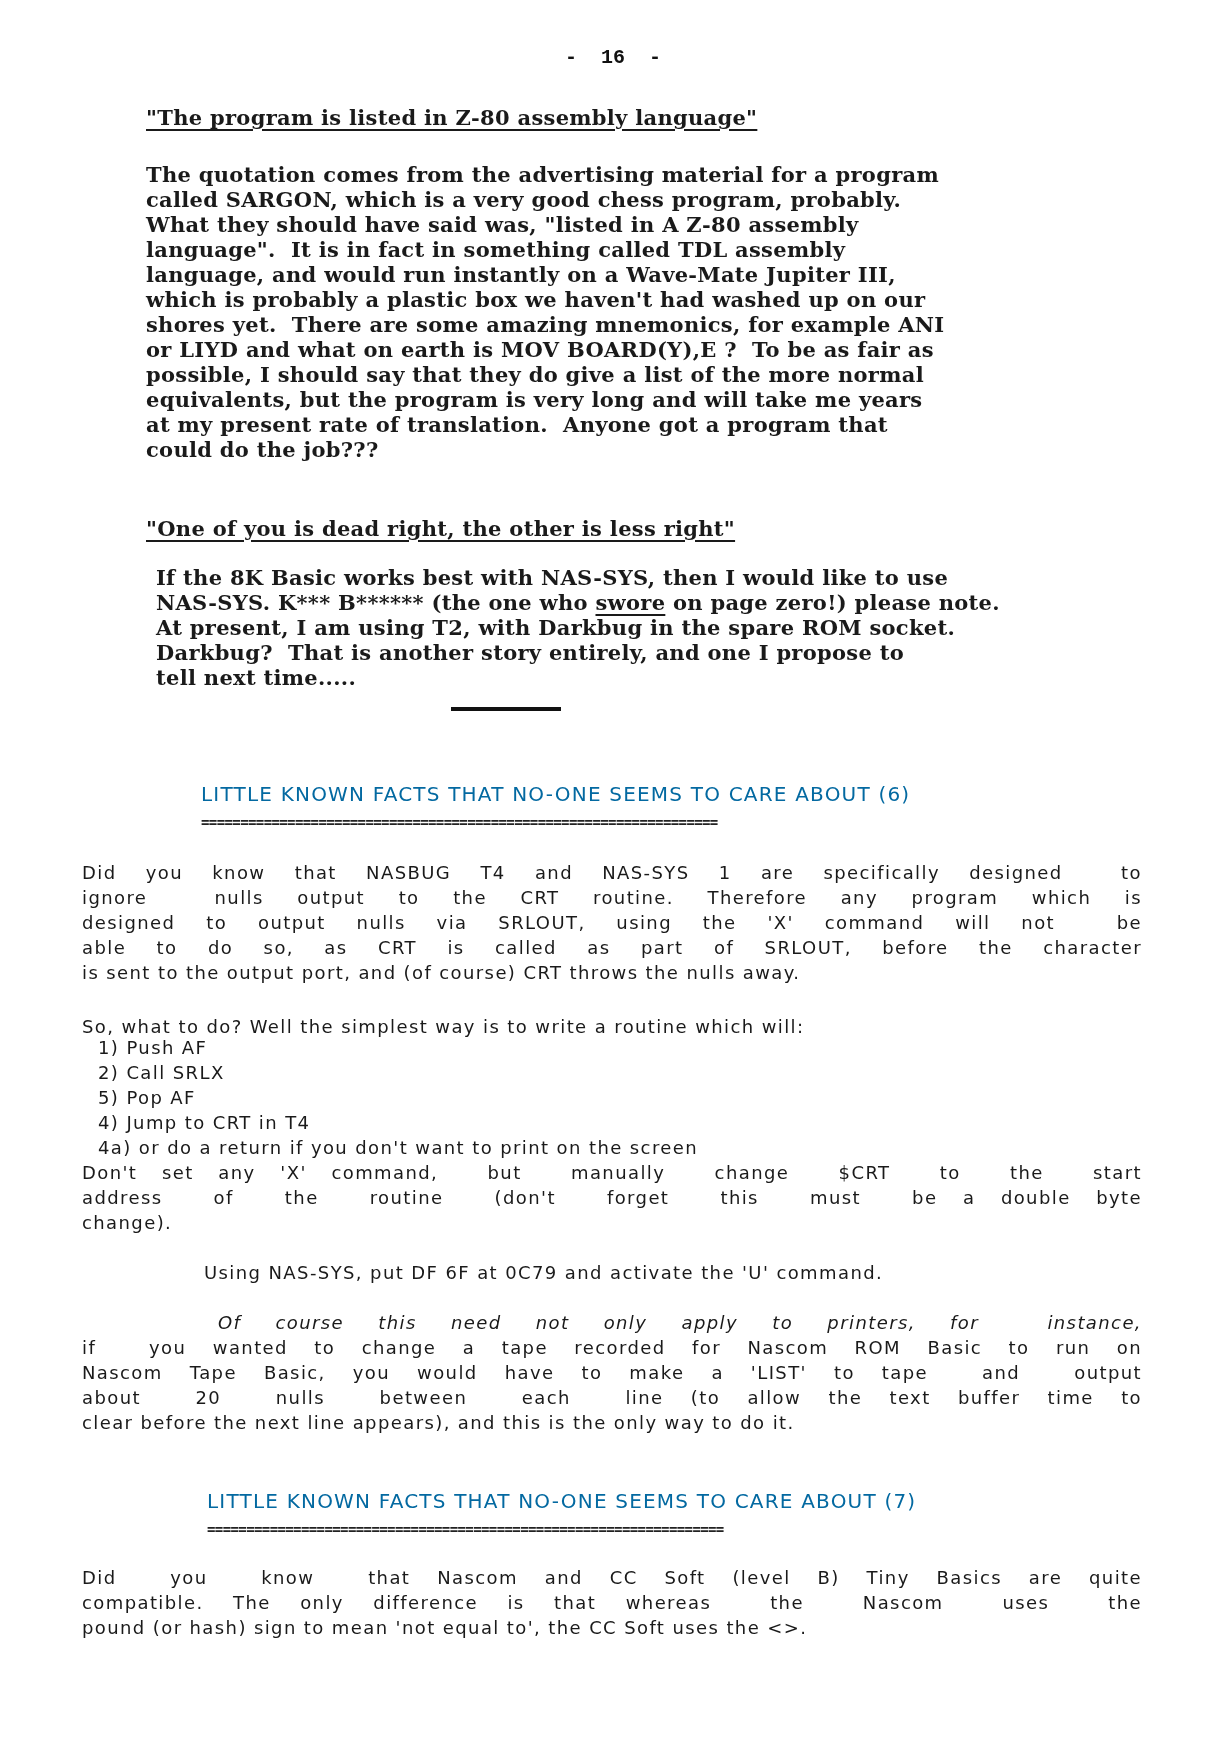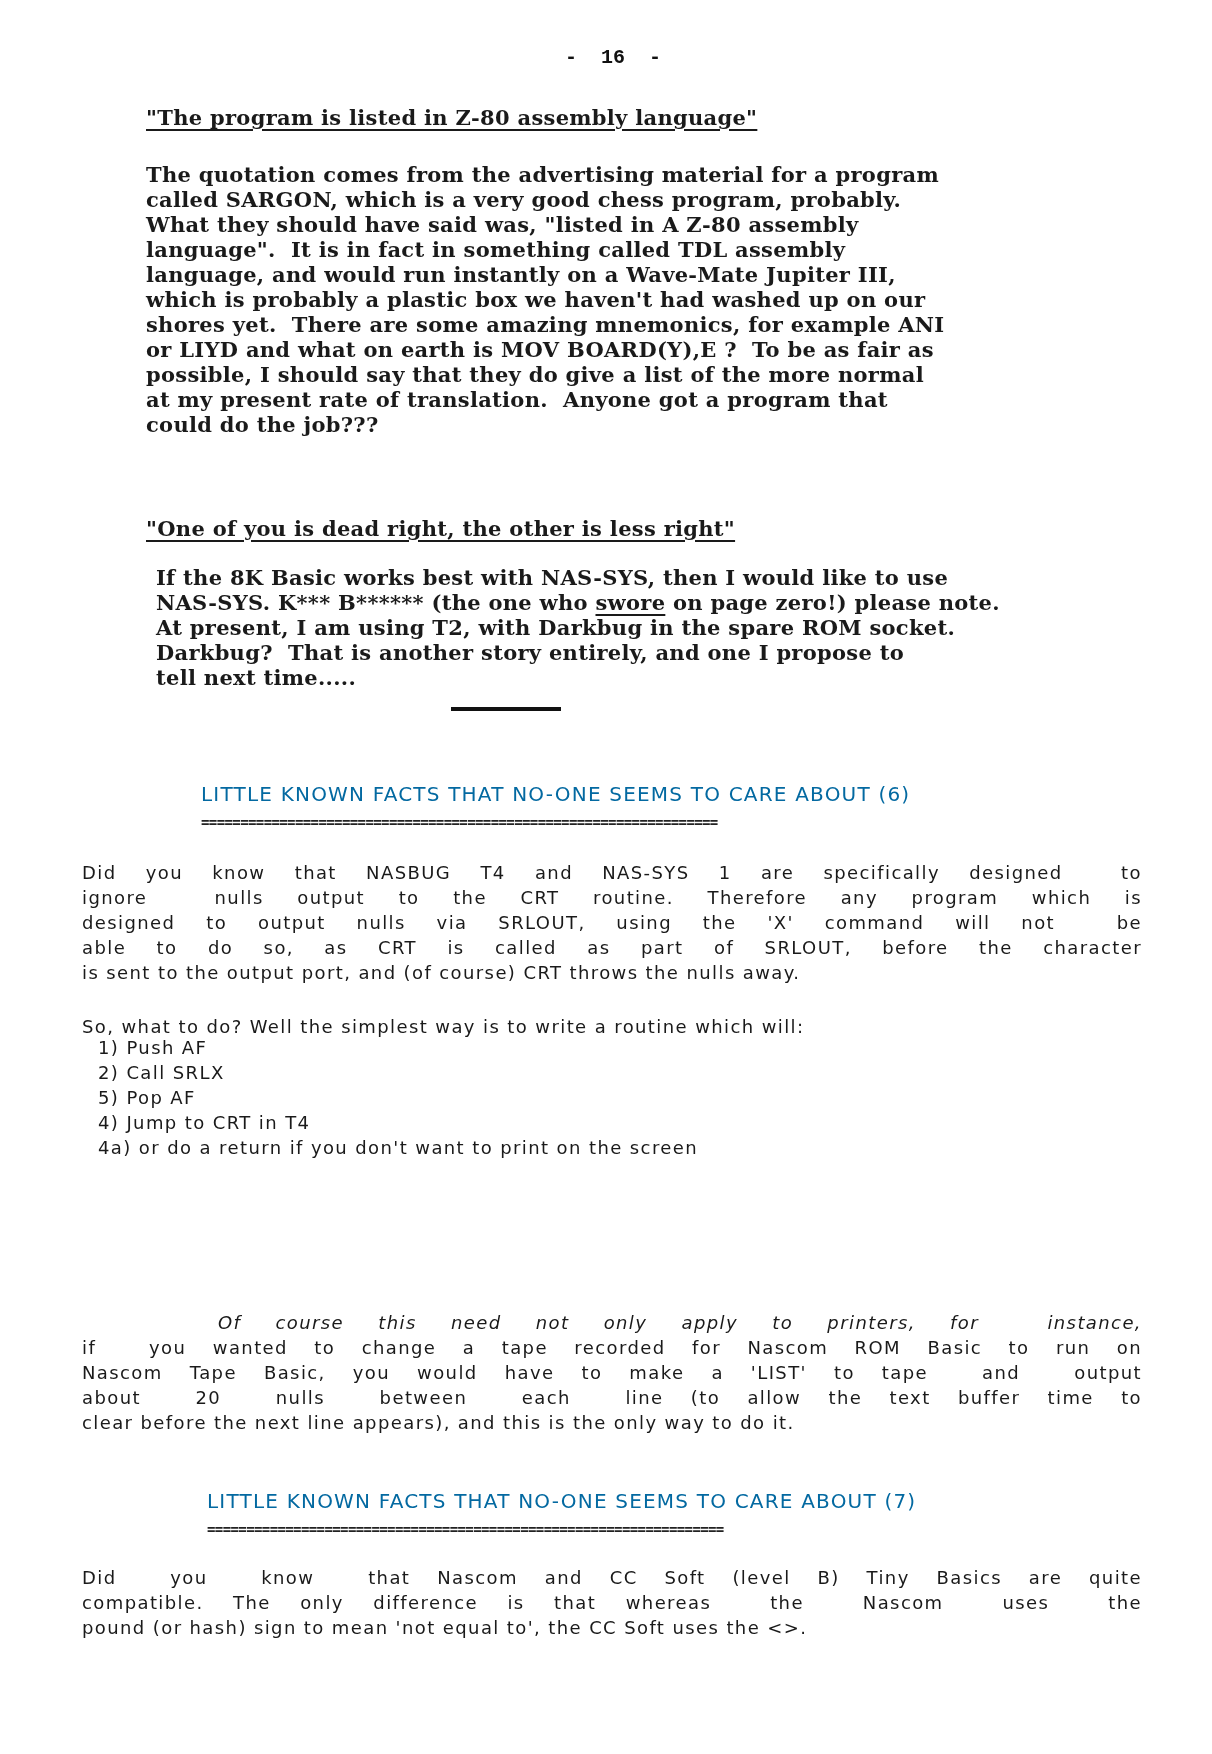--- a/index.html
+++ b/index.html
@@ -31,20 +31,21 @@
   <div class="para serif" style="top:162px;left:146px;">
     <span class="line">The quotation comes from the advertising material for a program</span>
     <span class="line">called SARGON, which is a very good chess program, probably.</span>
     <span class="line">What they should have said was, "listed in A Z-80 assembly</span>
     <span class="line">language".  It is in fact in something called TDL assembly</span>
     <span class="line">language, and would run instantly on a Wave-Mate Jupiter III,</span>
     <span class="line">which is probably a plastic box we haven't had washed up on our</span>
     <span class="line">shores yet.  There are some amazing mnemonics, for example ANI</span>
     <span class="line">or LIYD and what on earth is MOV BOARD(Y),E ?  To be as fair as</span>
     <span class="line">possible, I should say that they do give a list of the more normal</span>
+    <span class="line">equivalents, but the program is very long and will take me years</span>
     <span class="line">at my present rate of translation.  Anyone got a program that</span>
     <span class="line">could do the job???</span>
   </div>
 
   <div class="abs serif heading-quote" style="top:516px;left:146px;">"One of you is dead right, the other is less right"</div>
 
   <div class="para serif" style="top:565px;left:156px;">
     <span class="line">If the 8K Basic works best with NAS-SYS, then I would like to use</span>
     <span class="line"><span>NAS-SYS. K*** B****** (the one who </span><span class="u">swore</span><span> on page zero!) please note.</span></span>
     <span class="line">At present, I am using T2, with Darkbug in the spare ROM socket.</span>
@@ -68,21 +69,27 @@
   <div class="abs mono" style="top:1014px;left:82px;">So, what to do? Well the simplest way is to write a routine which will:</div>
 
   <div class="para mono" style="top:1035px;left:98px;">
     <span class="line">1) Push AF</span>
     <span class="line">2) Call SRLX</span>
     <span class="line">5) Pop AF</span>
     <span class="line">4) Jump to CRT in T4</span>
     <span class="line">4a) or do a return if you don't want to print on the screen</span>
   </div>
 
+  <div class="para mono justify" style="top:1160px;left:82px;width:1060px;">
+    <span class="line">Don't set any 'X' command,  but  manually  change  $CRT  to  the  start</span>
+    <span class="line">address  of  the  routine  (don't  forget  this  must  be a double byte</span>
+    <span class="line last">change).</span>
+  </div>
 
+  <div class="abs mono" style="top:1260px;left:204px;">Using NAS-SYS, put DF 6F at 0C79 and activate the 'U' command.</div>
 
   <div class="para mono" style="top:1310px;left:82px;width:1060px;">
     <span class="line" style="padding-left:136px;text-align:justify;text-align-last:justify;font-style:italic;">Of course this need not only apply to printers, for  instance,</span>
     <span class="line" style="text-align:justify;text-align-last:justify;">if  you wanted to change a tape recorded for Nascom ROM Basic to run on</span>
     <span class="line" style="text-align:justify;text-align-last:justify;">Nascom Tape Basic, you would have to make a 'LIST' to tape  and  output</span>
     <span class="line" style="text-align:justify;text-align-last:justify;">about  20  nulls  between  each  line (to allow the text buffer time to</span>
     <span class="line">clear before the next line appears), and this is the only way to do it.</span>
   </div>
 
   <div class="abs section-title" style="top:1489px;left:207px;">LITTLE KNOWN FACTS THAT NO-ONE SEEMS TO CARE ABOUT (7)</div>

